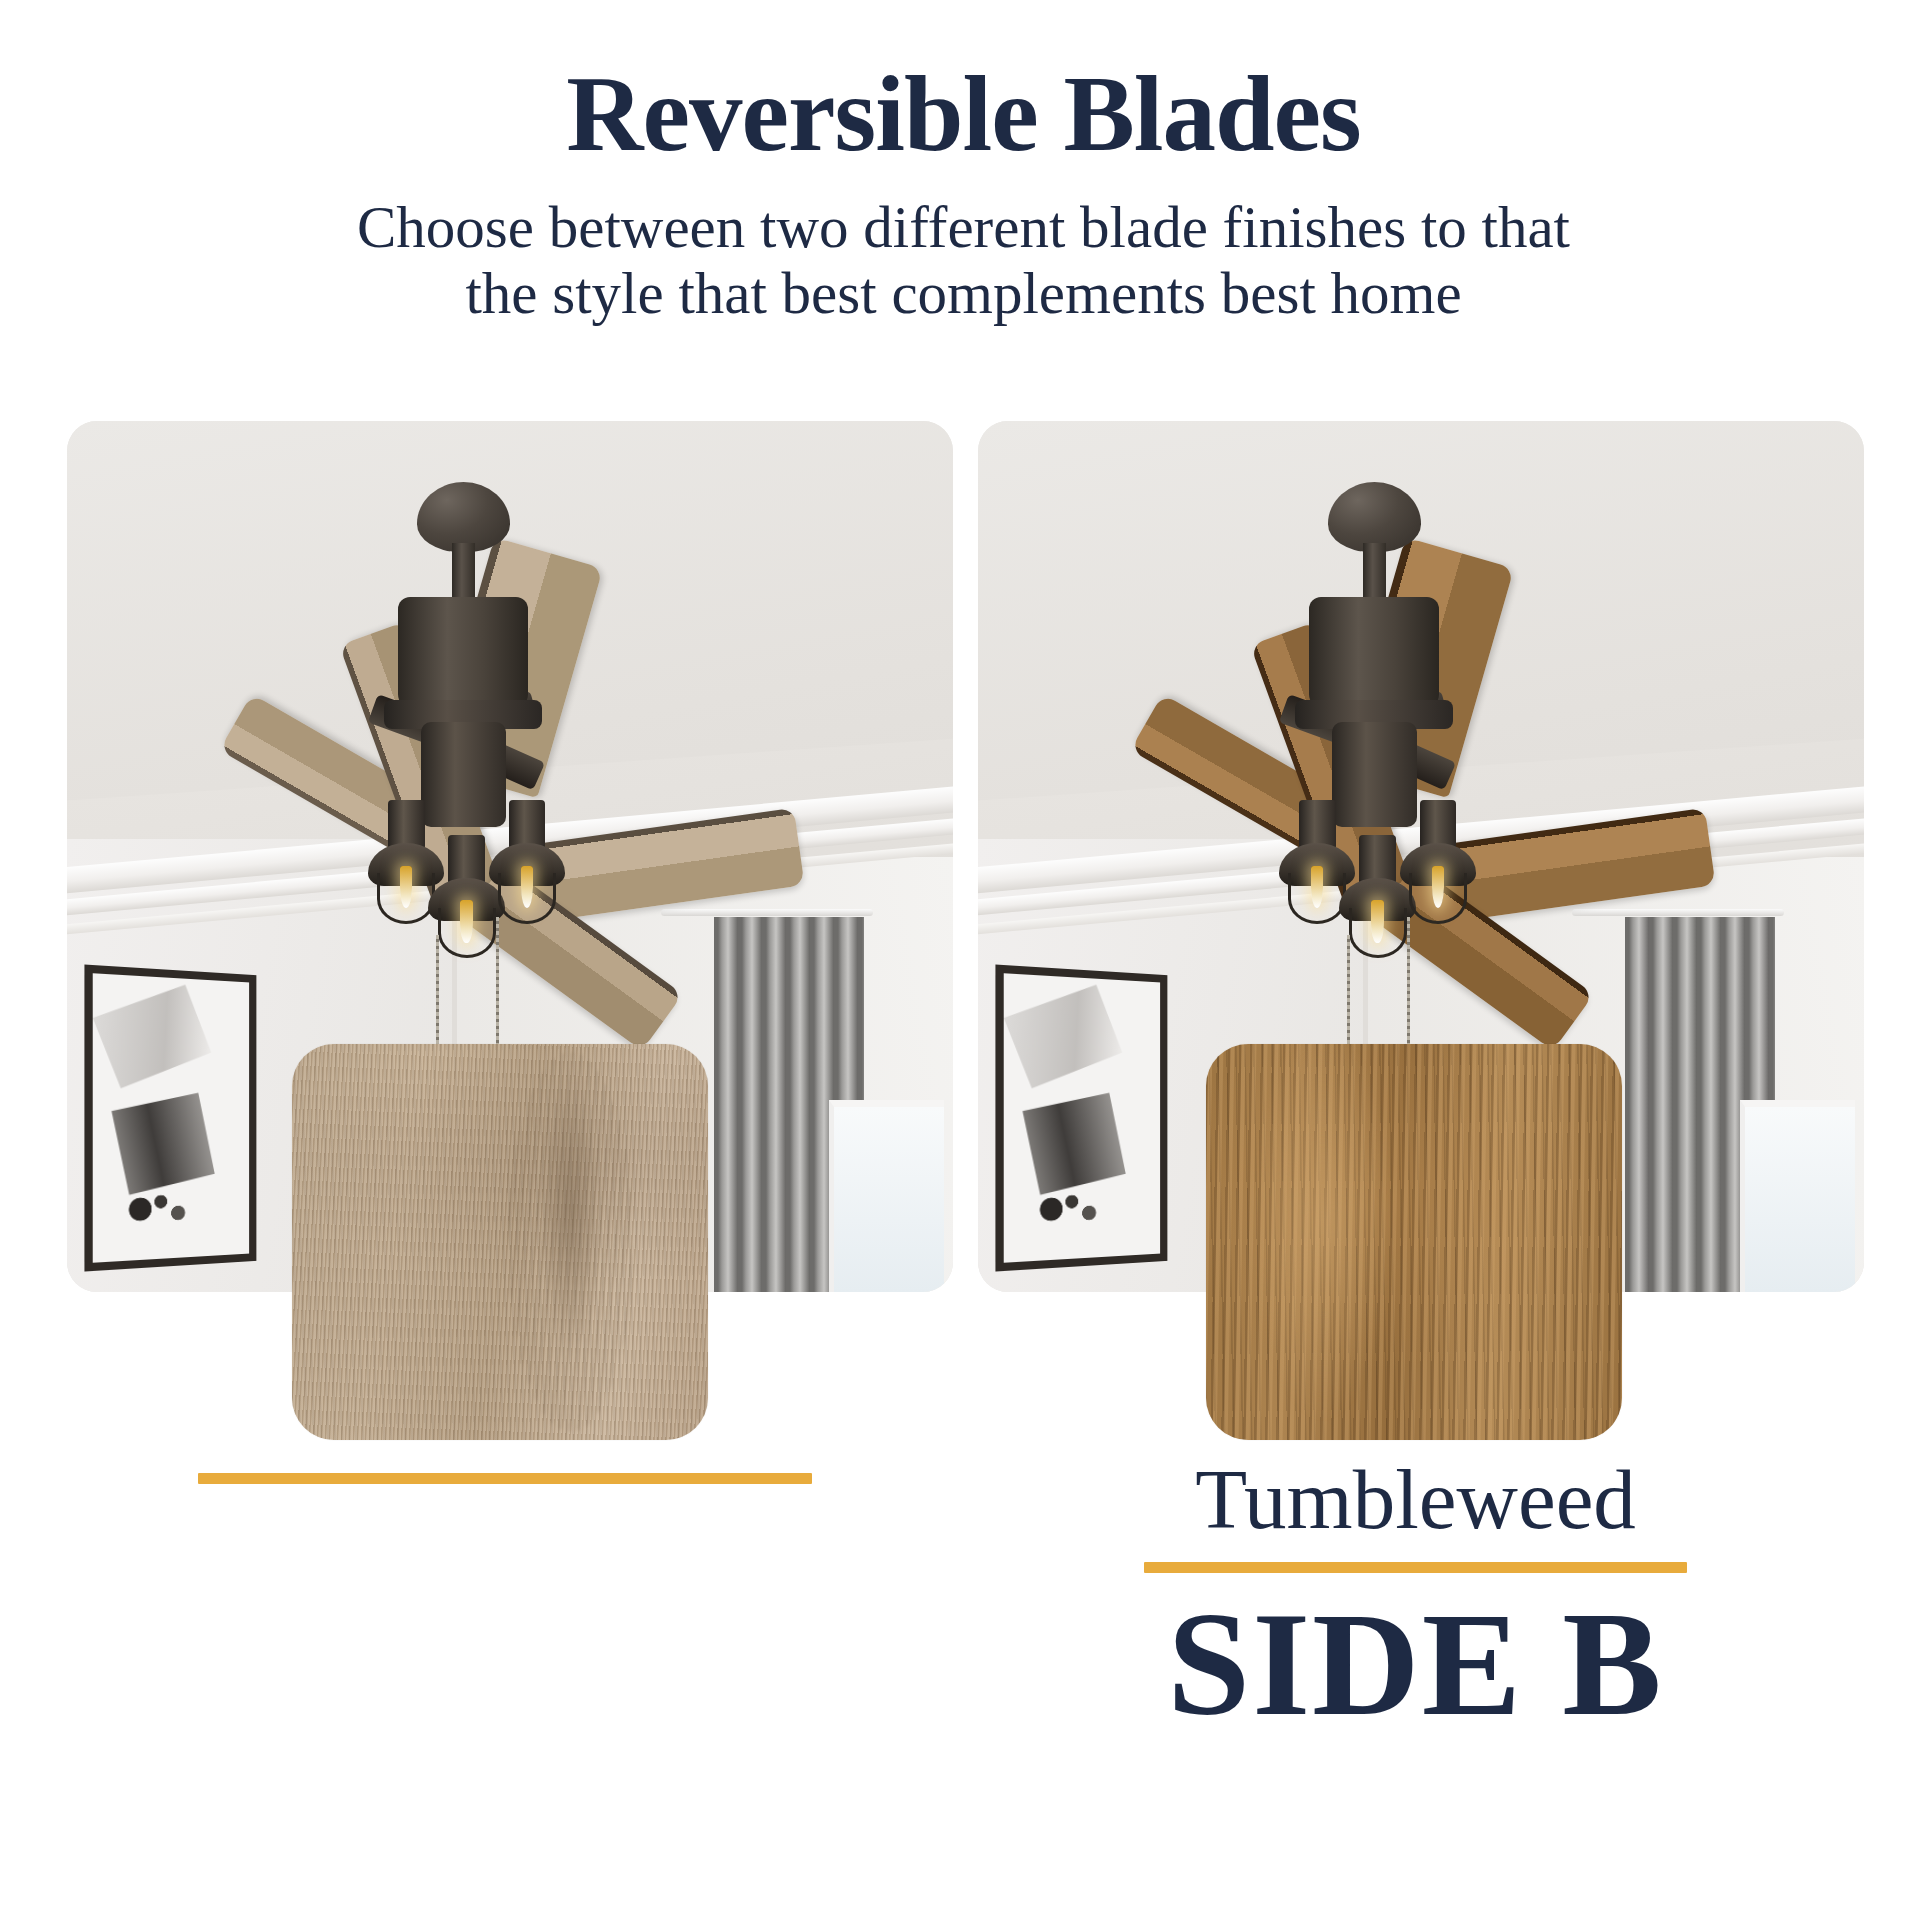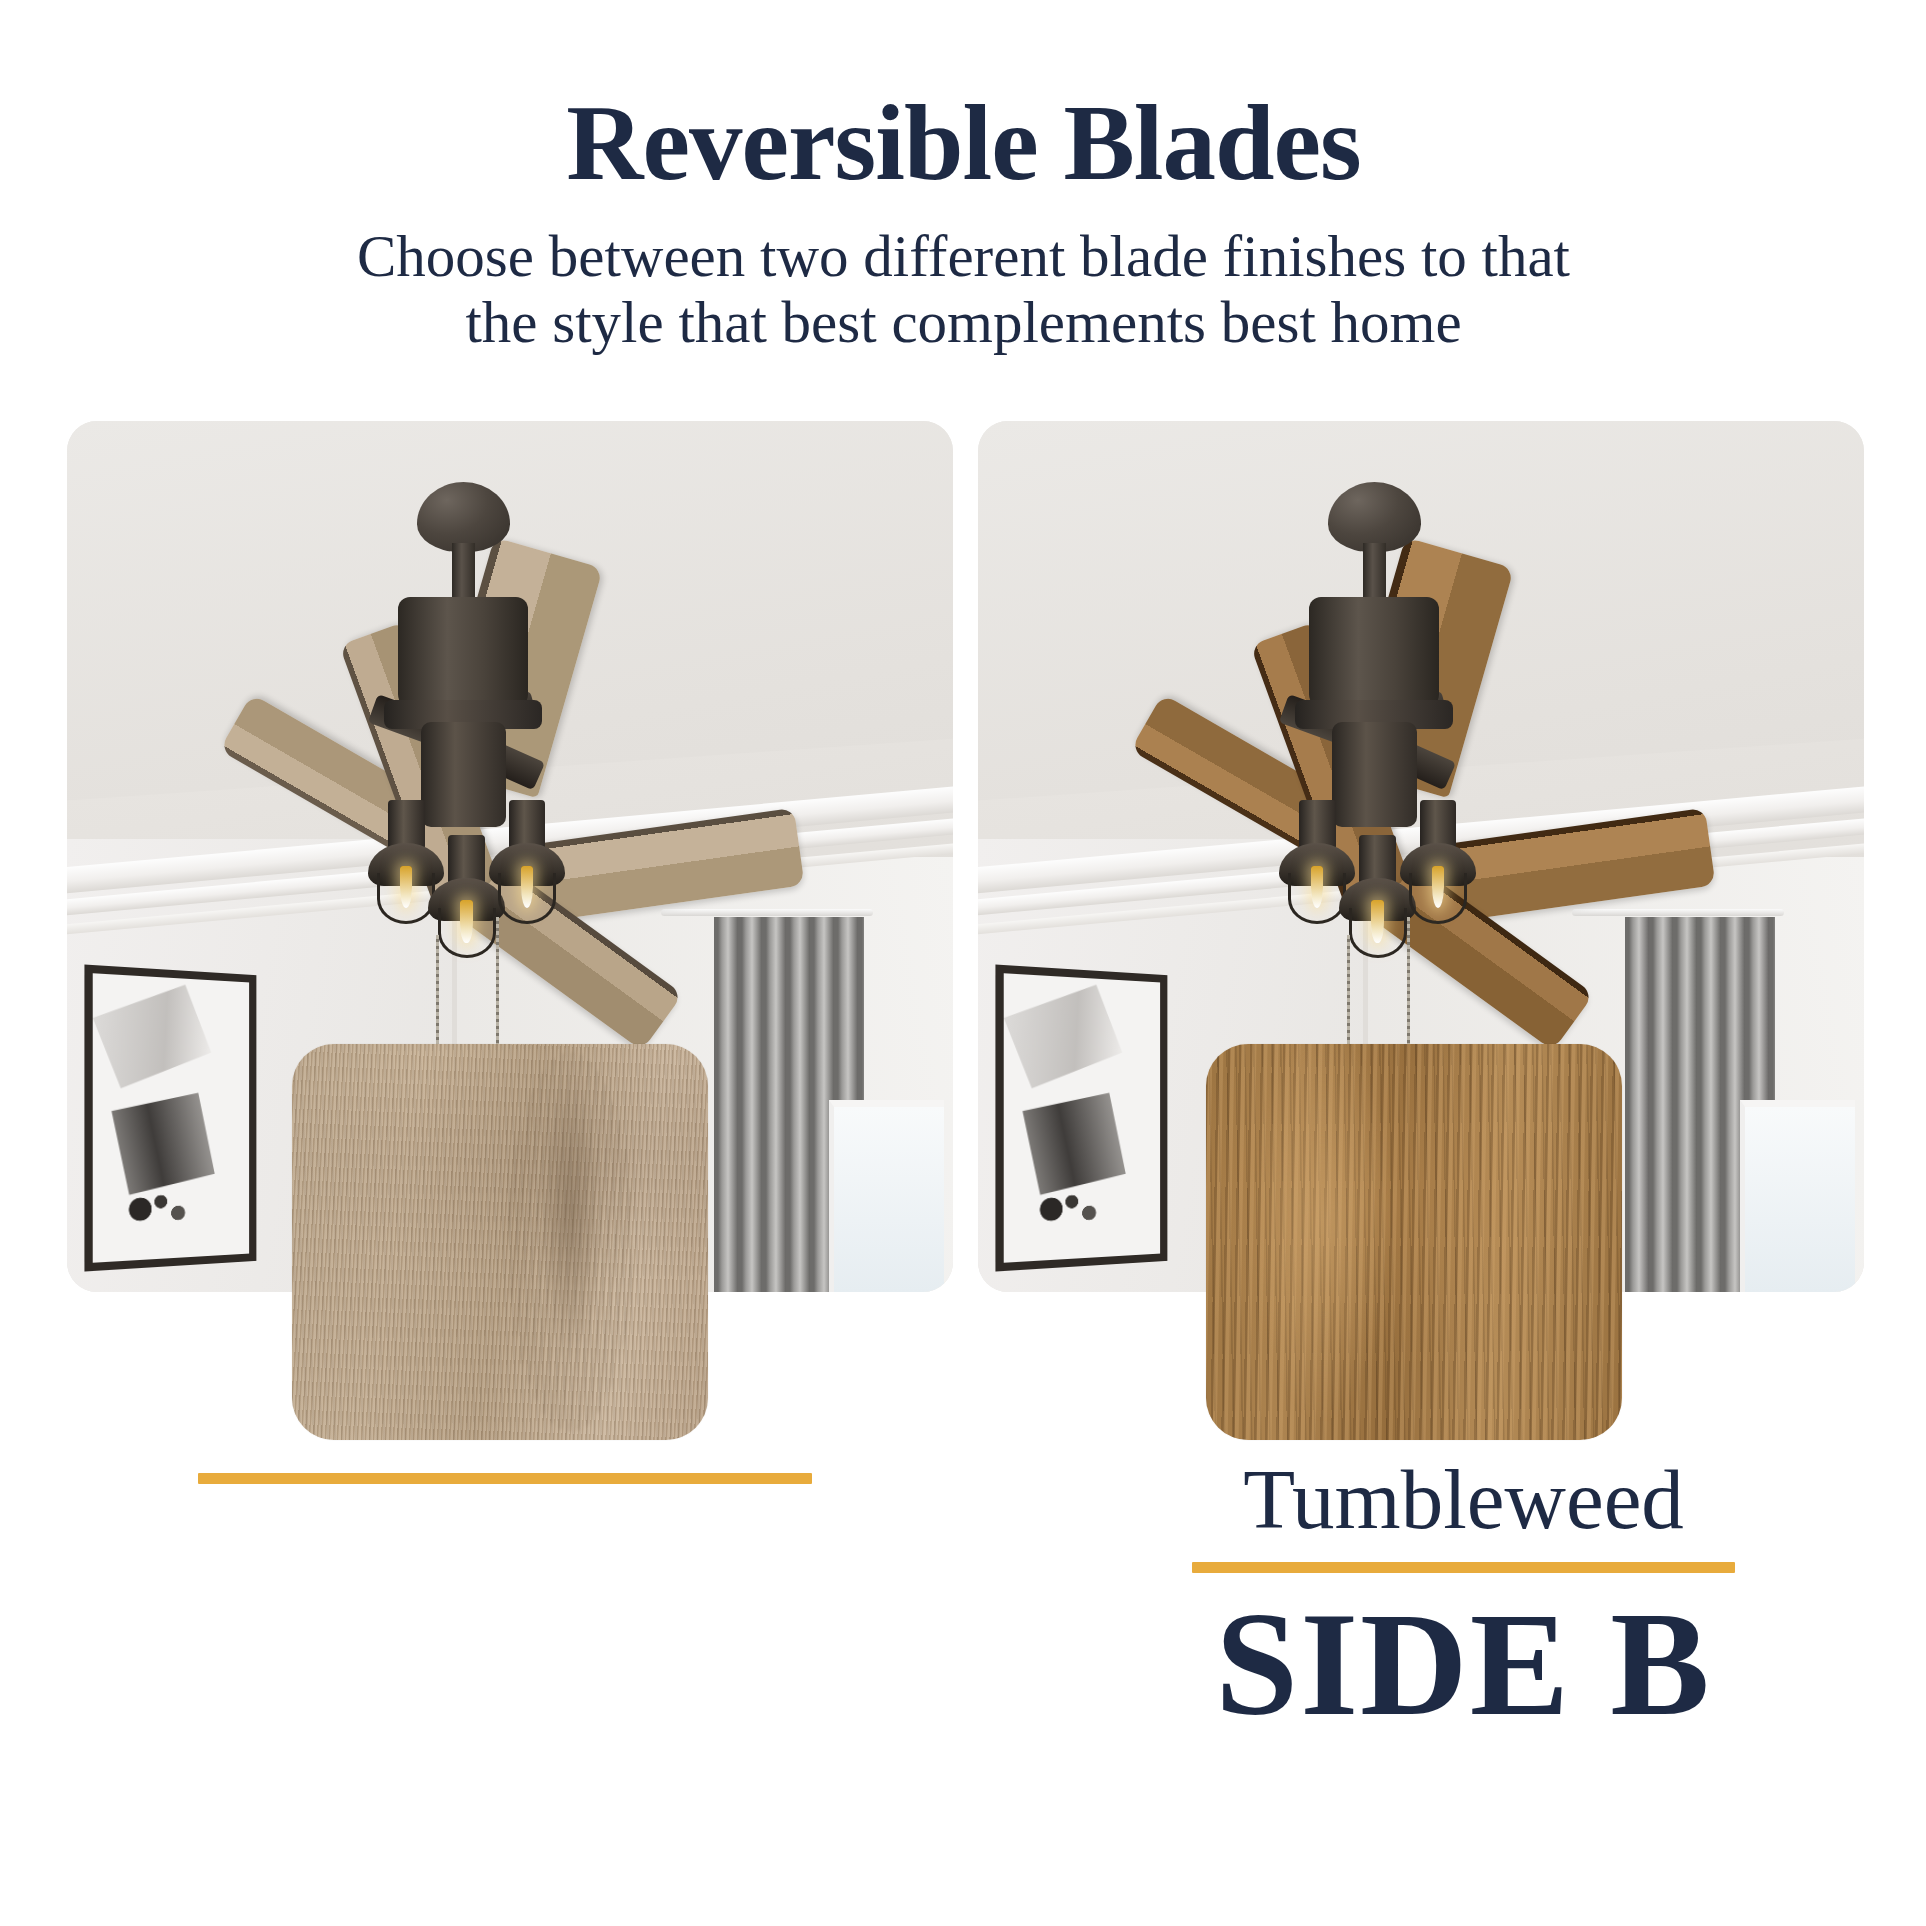--- a/index.html
+++ b/index.html
@@ -10,21 +10,20 @@
     position:relative;
     overflow:hidden;
   }
 
   
   #header { position:absolute; left:0; top:0; width:1927px; text-align:center; }
   #page-title {
     font-size:107px; font-weight:700; color:#1e2a44;
     letter-spacing:-1px; line-height:1.0; padding-top:61px;
     font-family:"Liberation Serif", serif;
-    margin-top:29px;
   }
   #subtitle {
     font-size:59px; font-weight:400; color:#1e2a44;
     line-height:1.12; padding-top:26px;
     font-family:"Liberation Serif", serif;
   }
 
   
   .panel {
     position:absolute; top:421px; width:886px; height:871px;
@@ -219,21 +218,21 @@
   }
   .tex-tumble-hl {
     position:absolute; left:8%; top:0; width:40%; height:100%;
     background:radial-gradient(ellipse 60% 70% at 50% 45%, rgba(226,186,130,.34), transparent 72%);
     filter:blur(2px);
   }
 
   
   .footer-col { position:absolute; top:1455px; width:871px; text-align:center; }
   #footer-left  { left:69px; }
-  #footer-right { left:1028px; }
+  #footer-right { left:980px; }
 
   .finish-name {
     font-size:85px; font-weight:400; color:#1e2a44;
     line-height:1.05; letter-spacing:0px;
     font-family:"Liberation Serif", serif;
   }
   .divider {
     height:11px; background:#e8ab3c; margin:18px auto 0; border-radius:1px;
   }
   #divider-left  { width:614px; }

